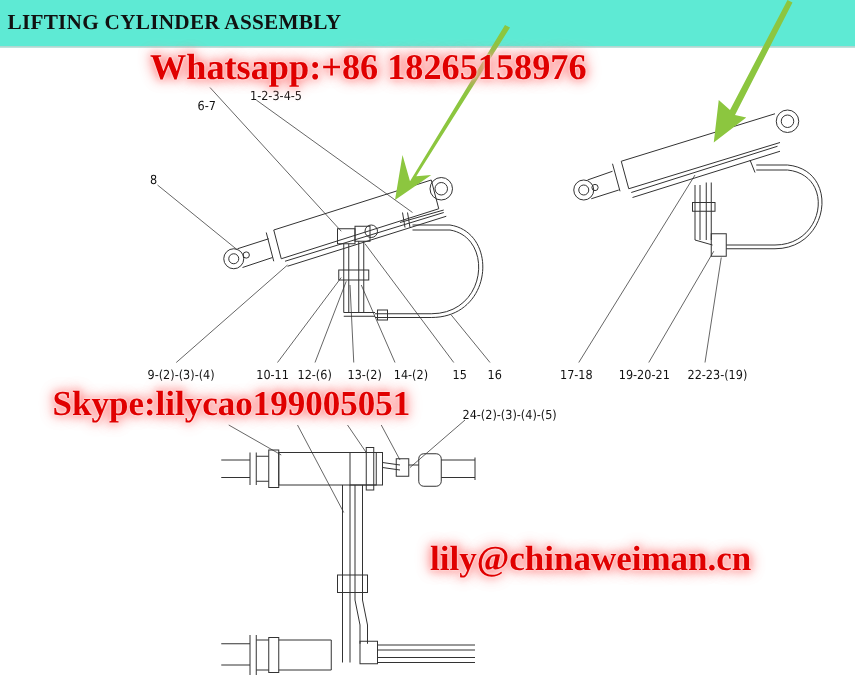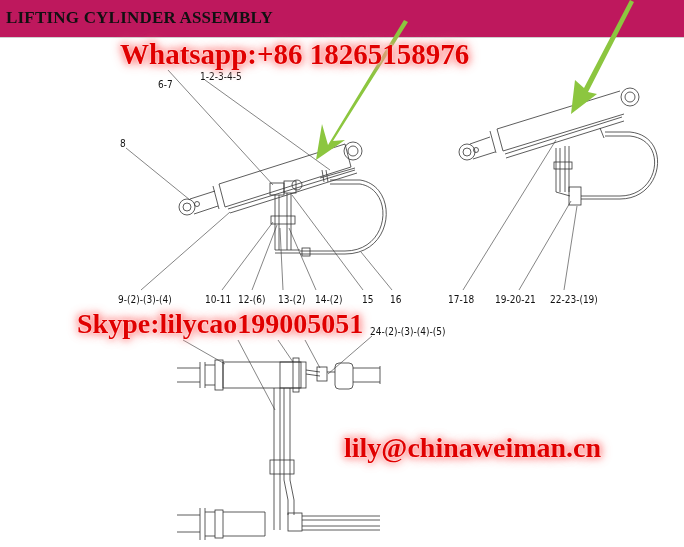--- a/index.html
+++ b/index.html
@@ -3,21 +3,21 @@
   <meta charset="utf-8">
   <style>
     html, body { margin: 0; padding: 0; }
     body {
       width: 684px; height: 547px; overflow: hidden; position: relative;
       background: #ffffff;
       font-family: "Liberation Sans", sans-serif;
     }
     .header {
       position: absolute; left: 0; top: 0; width: 684px; height: 37px;
-      background: #be185d;
+      background: #5eead4;
       border-bottom: 1px solid #cfcfcf;
     }
     .header-title {
       position: absolute; left: 6px; top: 8px;
       font-family: "Liberation Serif", serif;
       font-weight: bold; font-size: 17px; color: #111111;
       letter-spacing: 0.2px;
     }
     .drawing { position: absolute; left: 0; top: 0; width: 684px; height: 547px; }
     .drawing text {
@@ -25,21 +25,21 @@
       font-size: 10px; fill: #111;
     }
     .wm {
       position: absolute;
       font-family: "Liberation Serif", serif;
       font-weight: bold; color: #e00000;
       text-shadow: 0 0 2px #fff, 0 0 6px #ff9a9a, 0 0 10px #ff6b6b, 0 0 14px #ffb3b3;
       white-space: nowrap;
     }
     .wm-whatsapp { left: 120px; top: 38px; font-size: 29px; }
-    .wm-skype { left: 42px; top: 308px; font-size: 28px; margin-left: 35px; }
+    .wm-skype { left: 42px; top: 308px; font-size: 28px; }
     .wm-email { left: 344px; top: 432px; font-size: 28px; }
   </style>
 </head>
 <body>
 
 <div class="header">
   <div class="header-title">LIFTING CYLINDER ASSEMBLY</div>
 </div>
 
 <svg class="drawing" viewBox="0 0 684 547" xmlns="http://www.w3.org/2000/svg">

